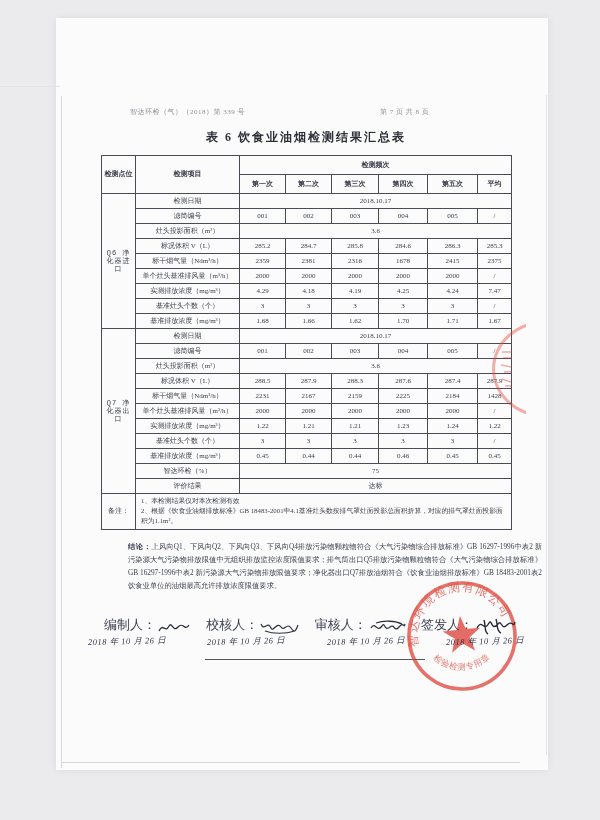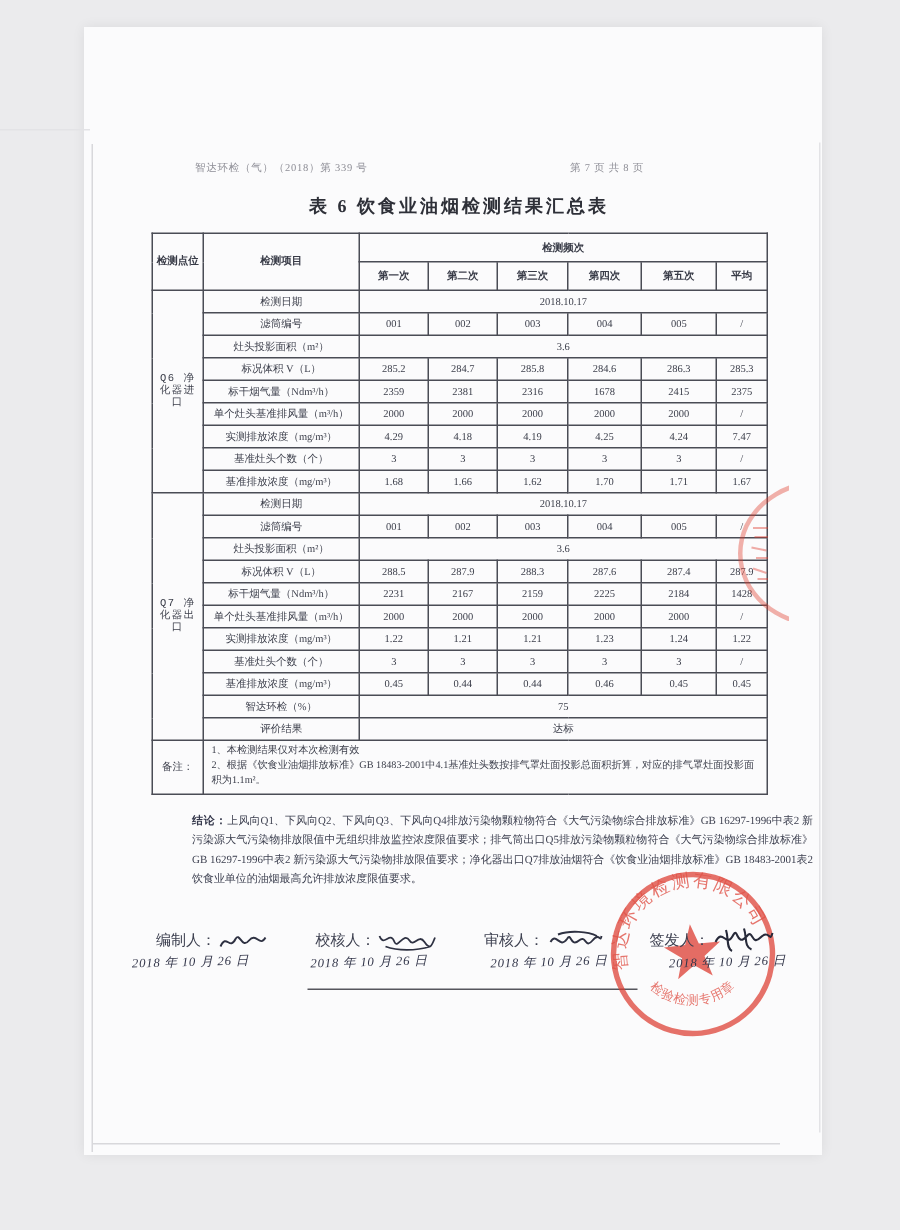--- a/index.html
+++ b/index.html
@@ -42,21 +42,21 @@
   .conclusion{
     position:absolute;left:100px;top:540px;width:414px;
     font-size:7.3px;line-height:13px;color:#3d4050;text-align:justify;margin-left:28px;
   }
   .conclusion b{letter-spacing:0.5px;color:#33364a;}
   .sig-row{
     position:absolute;left:104px;top:616px;width:412px;
     display:flex;justify-content:space-between;align-items:flex-end;z-index:6;
   }
   .sig-item{display:flex;align-items:flex-end;gap:1px;}
-  .sig-label{font-size:10px;color:#3d4050;white-space:nowrap;text-align:center;}
+  .sig-label{font-size:13px;color:#3d4050;white-space:nowrap;text-align:center;}
   .sig-scribble{display:block;margin-bottom:-2px;}
   .date-row{
     position:absolute;left:88px;top:636px;width:436px;
     display:flex;justify-content:space-between;z-index:6;
   }
   .date-item{
     font-size:8.5px;color:#33364a;font-style:italic;
     transform:rotate(-1.5deg);letter-spacing:0.5px;white-space:nowrap;
   }
   .sep-line{position:absolute;left:205px;top:659px;width:220px;height:1px;background:#55555c;}

